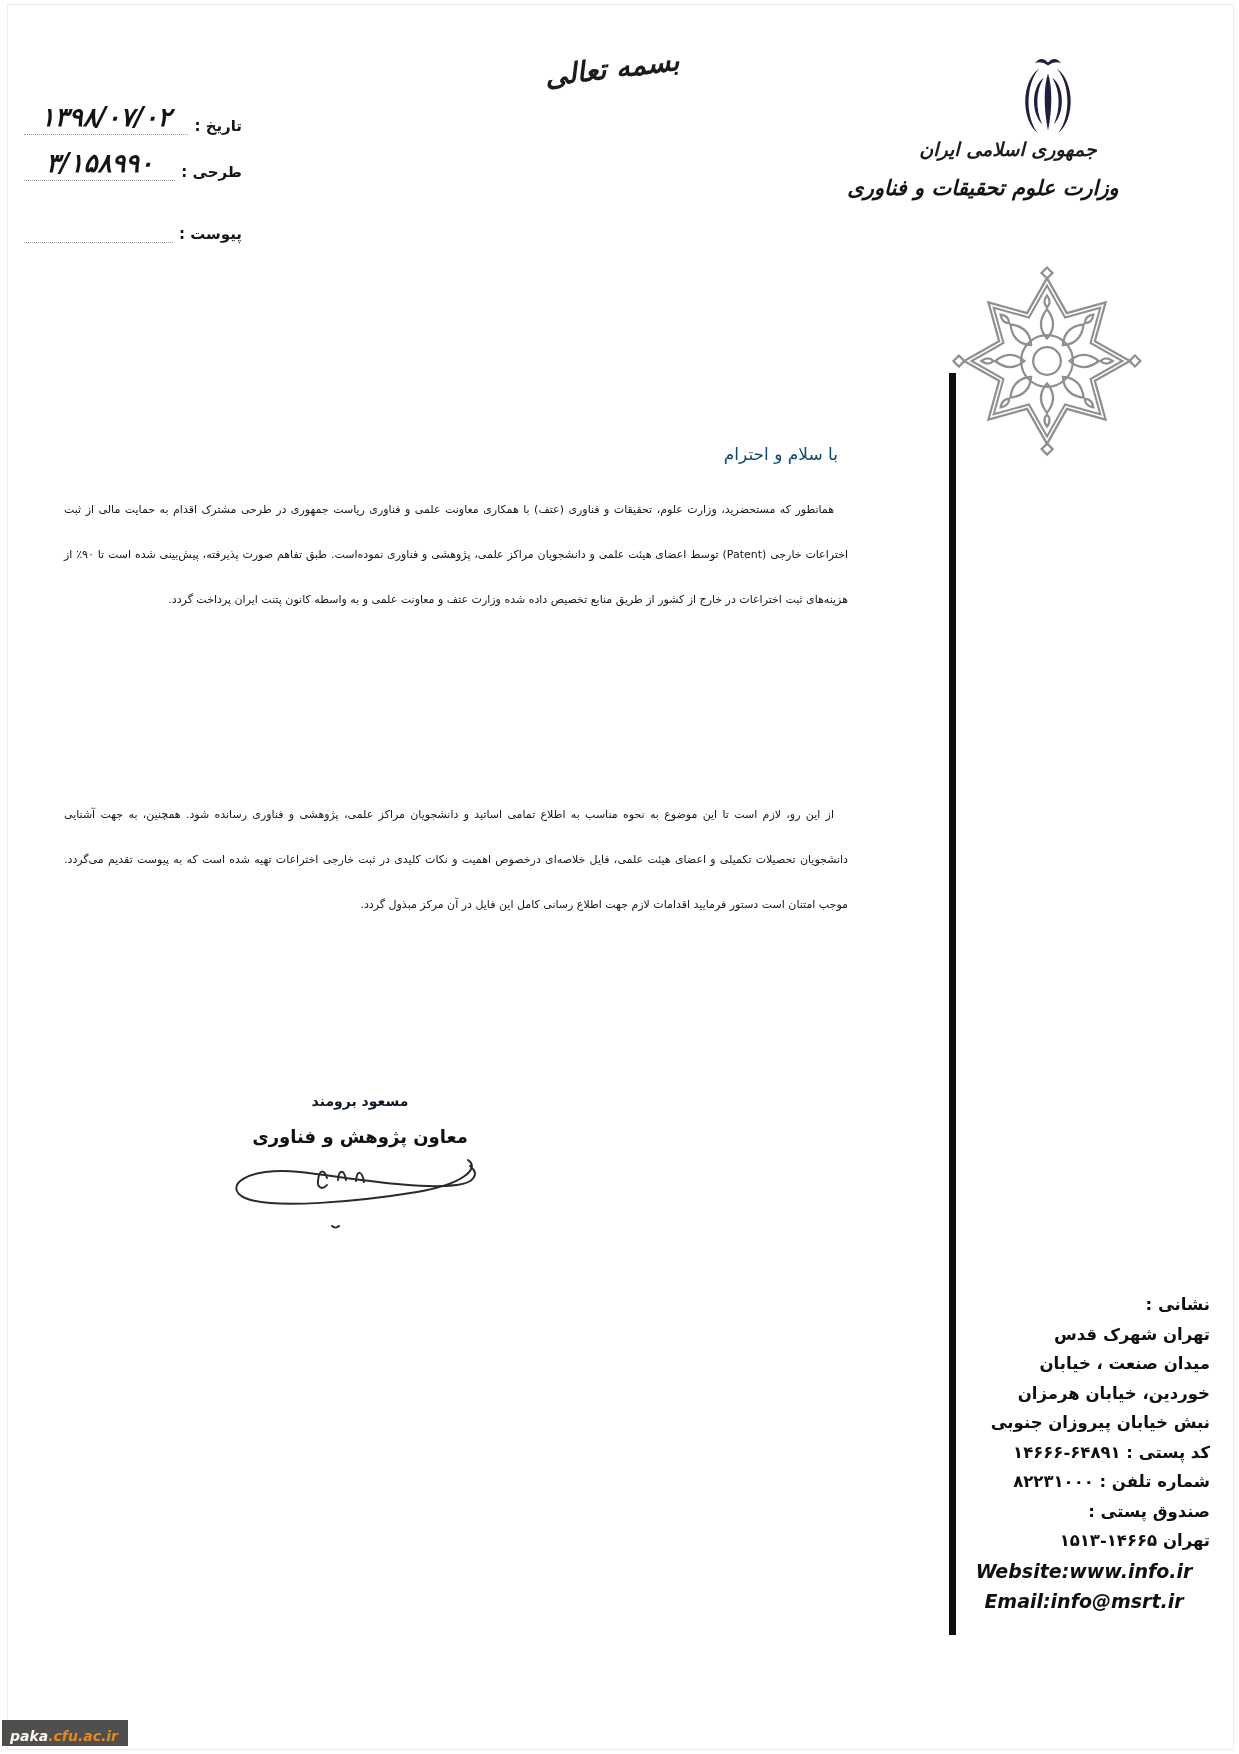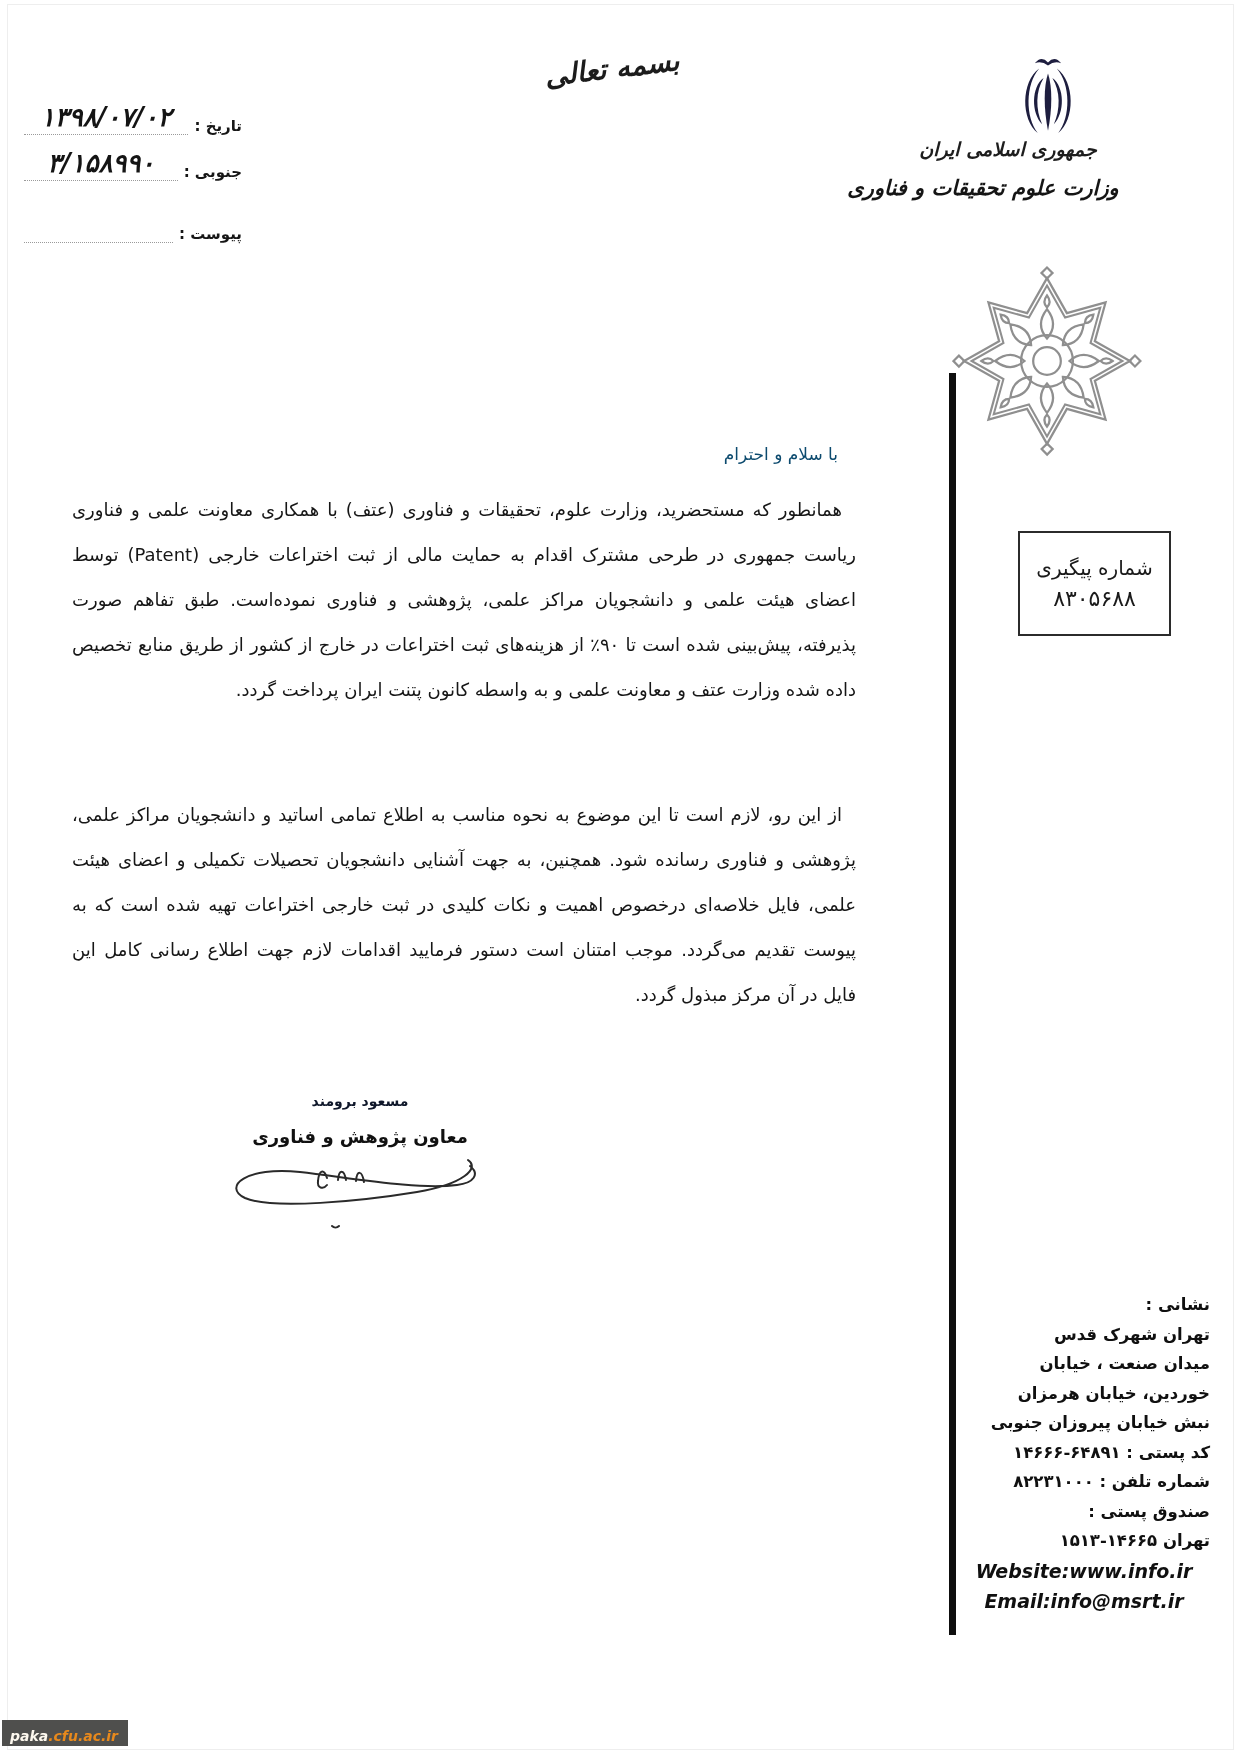--- a/index.html
+++ b/index.html
@@ -37,22 +37,22 @@
                   border:2px solid #2b2b2b; text-align:center; direction:rtl;
                   display:flex; flex-direction:column; justify-content:center; gap:6px; }
   .tracking-label { font-size:20px; color:#1a1a1a; }
   .tracking-value { font-size:22px; color:#1a1a1a; letter-spacing:2px; }
 
   
   .addressee { position:absolute; left:250px; top:352px; width:588px; direction:rtl;
                text-align:right; font-size:19.5px; font-weight:bold; color:#111; }
   .salutation { position:absolute; left:638px; top:444px; width:200px; direction:rtl;
                 text-align:right; font-size:17px; color:#0c4a6e; }
-  .para { position:absolute; left:72px; width:784px; direction:rtl;
-          text-align:justify; text-align-last:right; font-size:18px; line-height:45px;
+  .para { position:absolute; left:64px; width:784px; direction:rtl;
+          text-align:justify; text-align-last:right; font-size:11px; line-height:45px;
           color:#161616; text-indent:14px; }
   .para1 { top:487px; }
   .para2 { top:792px; }
 
   
   .sig-block { position:absolute; left:228px; top:1093px; width:264px; text-align:center; direction:rtl; }
   .sig-name { font-size:14px; font-weight:bold; color:#0f172a; }
   .sig-title { font-size:18px; font-weight:bold; color:#111; margin-top:17px; }
   .sig-scribble { position:absolute; left:212px; top:1138px; width:286px; height:100px; }
 
@@ -89,21 +89,21 @@
   </svg>
   <div class="gov-line1">جمهوری اسلامی ایران</div>
   <div class="gov-line2">وزارت علوم تحقیقات و فناوری</div>
 
   <div class="meta">
     <div class="meta-row">
       <span class="meta-label">تاریخ :</span>
       <span class="meta-value">۱۳۹۸/۰۷/۰۲</span>
     </div>
     <div class="meta-row">
-      <span class="meta-label">جنوبی :</span>
+      <span class="meta-label">طرحی :</span>
       <span class="meta-value">۳/۱۵۸۹۹۰</span>
     </div>
     <div class="meta-row" style="margin-top:40px;">
       <span class="meta-label">پیوست :</span>
       <span class="meta-empty"></span>
     </div>
   </div>
 
   <svg class="ornament" viewBox="-5 -5 110 110">
     <g fill="none" stroke="#8f8f8f" stroke-width="1.3">
@@ -124,24 +124,20 @@
       <use href="#petal" transform="rotate(315 50 50)"></use>
       <rect x="47.8" y="-3.2" width="4.5" height="4.5" transform="rotate(45 50 -1)"></rect>
       <rect x="47.8" y="98.7" width="4.5" height="4.5" transform="rotate(45 50 101)"></rect>
       <rect x="-3.2" y="47.8" width="4.5" height="4.5" transform="rotate(45 -1 50)"></rect>
       <rect x="98.7" y="47.8" width="4.5" height="4.5" transform="rotate(45 101 50)"></rect>
     </g>
   </svg>
 
   <div class="vbar"></div>
 
-  <div class="tracking-box">
-    <div class="tracking-label">شماره پیگیری</div>
-    <div class="tracking-value">۸۳۰۵۶۸۸</div>
-  </div>
 
   <div class="salutation">با سلام و احترام</div>
   <div class="para para1">همانطور که مستحضرید، وزارت علوم، تحقیقات و فناوری (عتف) با همکاری معاونت علمی و فناوری ریاست جمهوری در طرحی مشترک اقدام به حمایت مالی از ثبت اختراعات خارجی (Patent) توسط اعضای هیئت علمی و دانشجویان مراکز علمی، پژوهشی و فناوری نموده‌است. طبق تفاهم صورت پذیرفته، پیش‌بینی شده است تا ۹۰٪ از هزینه‌های ثبت اختراعات در خارج از کشور از طریق منابع تخصیص داده شده وزارت عتف و معاونت علمی و به واسطه کانون پتنت ایران پرداخت گردد.</div>
   <div class="para para2">از این رو، لازم است تا این موضوع به نحوه مناسب به اطلاع تمامی اساتید و دانشجویان مراکز علمی، پژوهشی و فناوری رسانده شود. همچنین، به جهت آشنایی دانشجویان تحصیلات تکمیلی و اعضای هیئت علمی، فایل خلاصه‌ای درخصوص اهمیت و نکات کلیدی در ثبت خارجی اختراعات تهیه شده است که به پیوست تقدیم می‌گردد. موجب امتنان است دستور فرمایید اقدامات لازم جهت اطلاع رسانی کامل این فایل در آن مرکز مبذول گردد.</div>
 
   <div class="sig-block">
     <div class="sig-name">مسعود برومند</div>
     <div class="sig-title">معاون پژوهش و فناوری</div>
   </div>
   <svg class="sig-scribble" viewBox="0 0 286 100">

